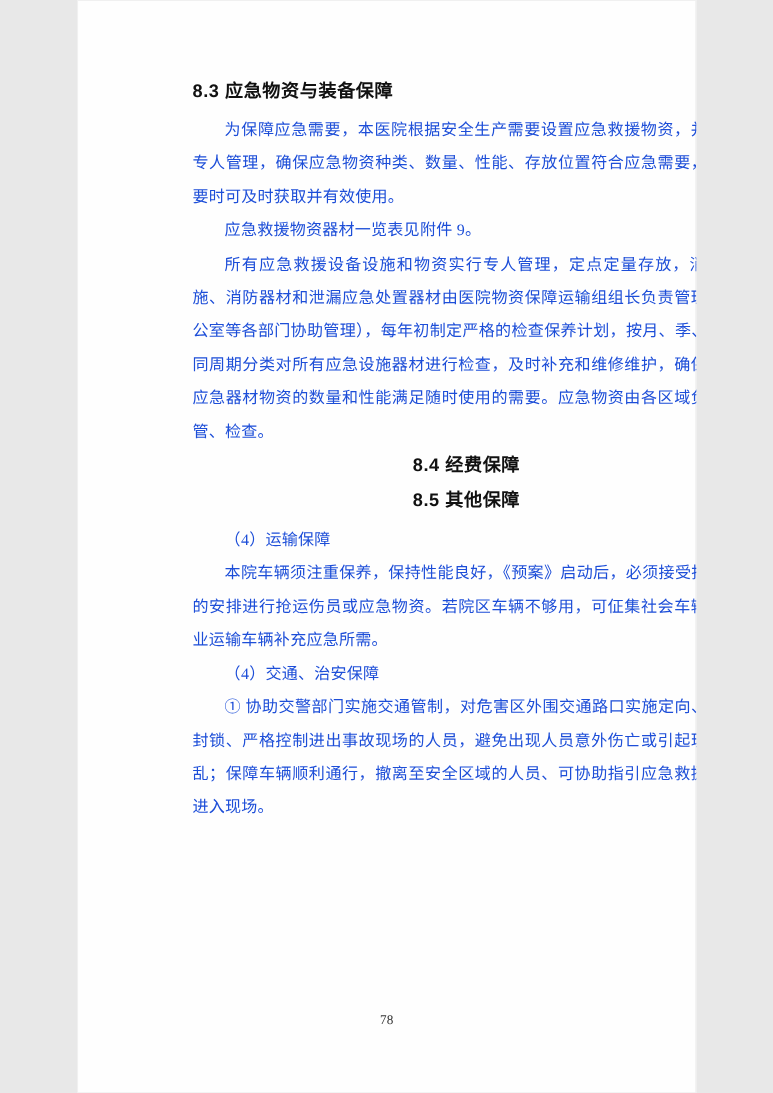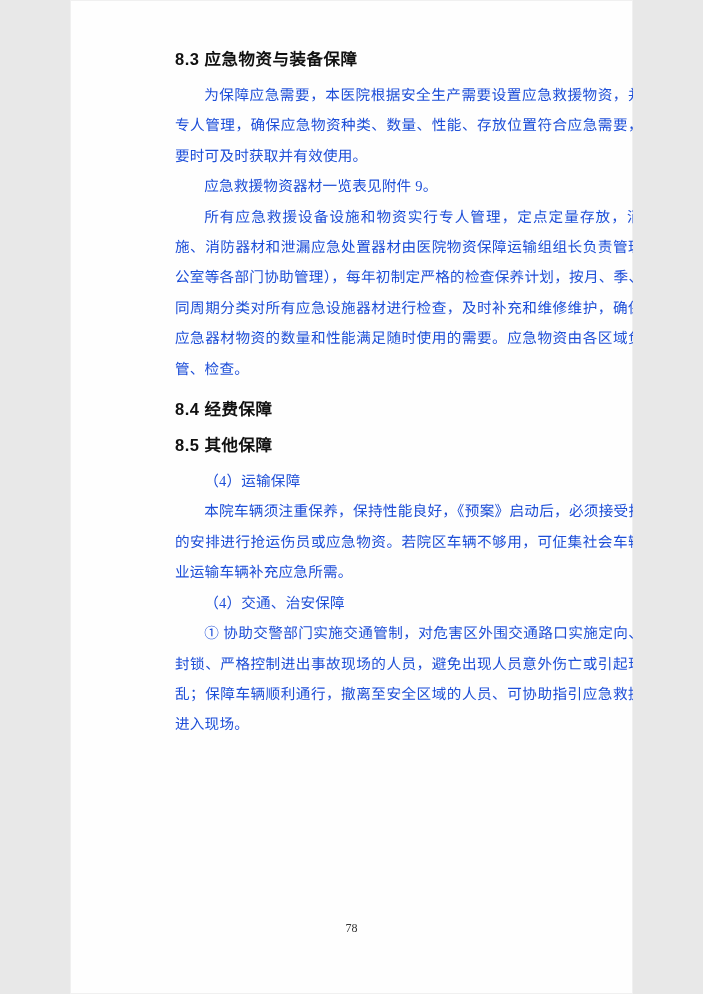--- a/index.html
+++ b/index.html
@@ -8,40 +8,40 @@
     padding: 0;
     background: #e8e8e8;
   }
   .page {
     position: relative;
     width: 563px;
     height: 994px;
     margin: 0 auto;
     background: #fefefe;
     box-sizing: border-box;
-    padding: 48px 98px 0 105px;
+    padding: 72px 98px 0 105px;
     box-shadow: inset 0 0 0 1px #f0f0f0;
     overflow: hidden;
     color: #1f1f1f;
     font-family: "Liberation Serif", "DejaVu Serif", serif;
   }
   .content {
     width: 498px;
   }
   h2.sec-heading {
     font-family: "Liberation Sans", "DejaVu Sans", sans-serif;
     font-weight: bold;
     font-size: 16.5px;
     color: #111;
     margin: 0 0 10px 0;
     letter-spacing: 0.5px;
     line-height: 22px;
   }
   h2.sec-heading.spaced {
-    margin-top: 14px;
+    text-align: center;
   }
   p.para {
     font-size: 14.6px;
     line-height: 30.4px;
     margin: 0;
     text-indent: 2em;
     text-align: justify;
     text-justify: inter-ideograph;
     color: #1d4ed8;
     letter-spacing: 0.2px;

